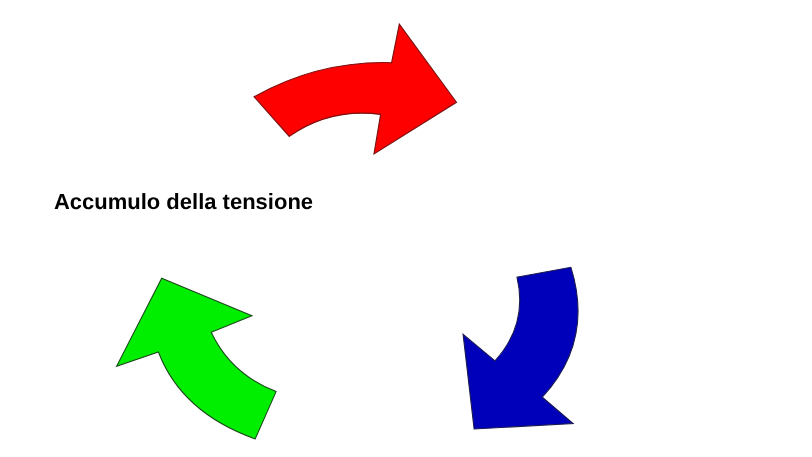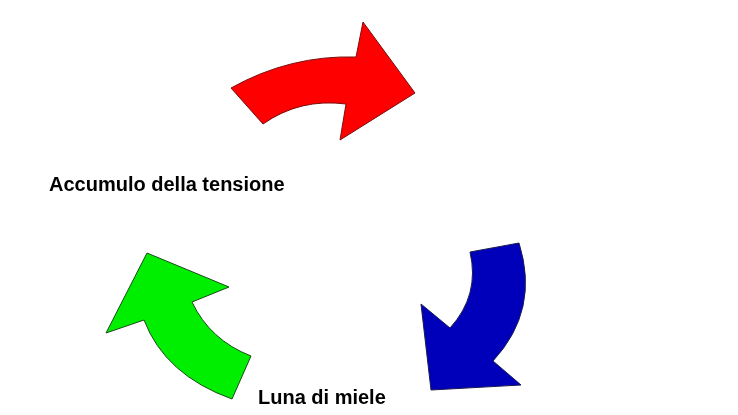--- a/index.html
+++ b/index.html
@@ -52,14 +52,13 @@
              Q165,375 144,320
              L106,333
              L147,253
              L229,287
              L192,302
              Q210,340 251,356
              Z" fill="#00ee00" stroke="#1a4a1a" stroke-width="1"></path>
   </svg>
 
   <div class="label" id="label-accumulo">Accumulo della tensione</div>
-  <div class="label" id="label-luna">Luna di miele</div>
 </div>
 
 </body></html>

